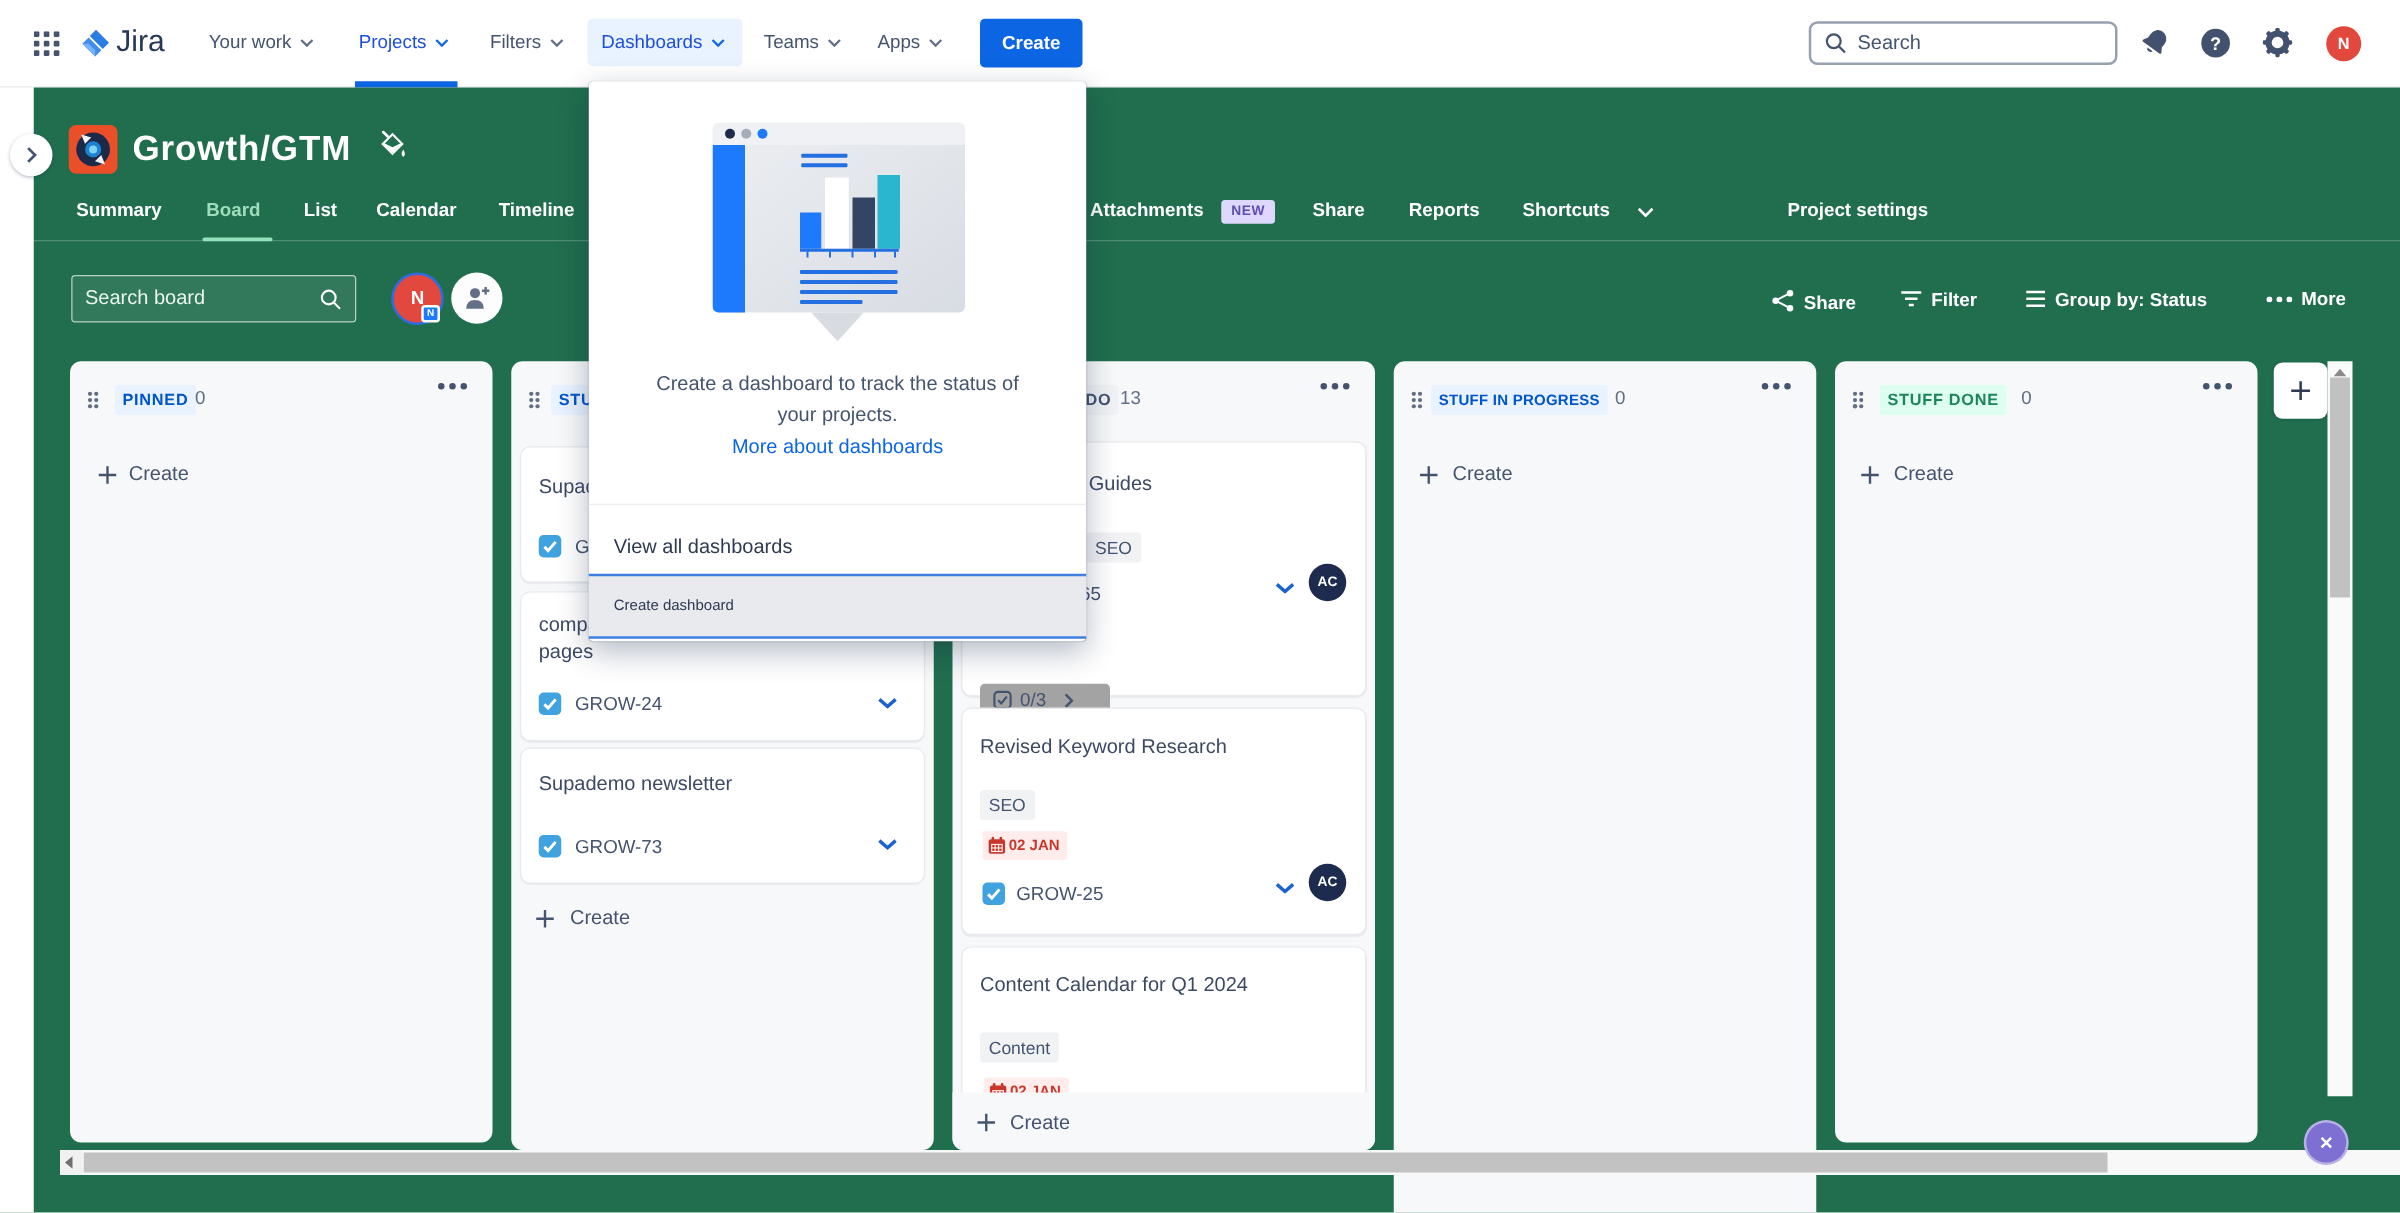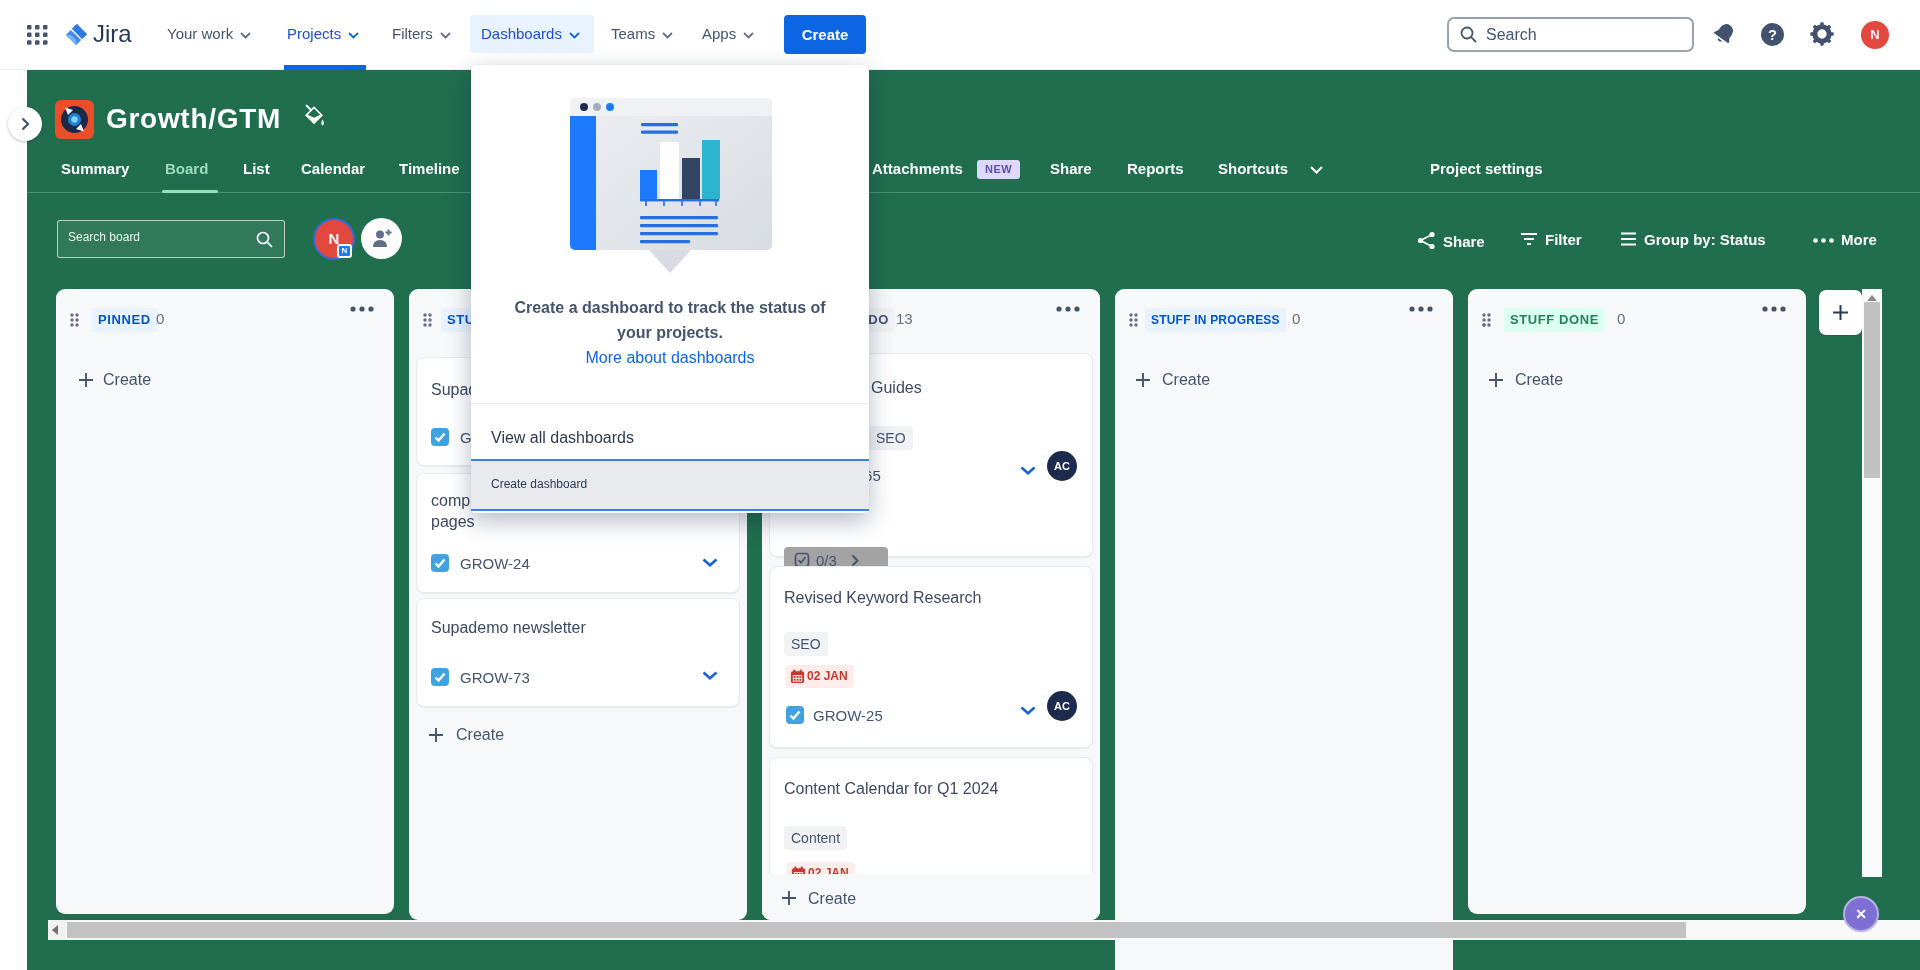--- a/index.html
+++ b/index.html
@@ -21,21 +21,21 @@
 
 #board { position:absolute; left:27px; top:70px; width:1893px; height:900px; background:#216E4E; }
 #projicon { position:absolute; left:55px; top:100px; width:39px; height:39px; border-radius:6px; background:#EB4F2A; }
 #ptitle { position:absolute; left:106px; top:103px; font-size:28px; font-weight:700; color:#fff; letter-spacing:.7px; }
 .tab { position:absolute; top:160px; height:20px; font-size:15px; font-weight:700; color:#fff; white-space:nowrap; }
 .tab.active { color:#9FDCBC; }
 #tabline { position:absolute; left:162px; top:190px; width:56px; height:3px; border-radius:2px; background:#93E2BD; }
 #tabdiv { position:absolute; left:27px; top:192px; width:1893px; height:1px; background:rgba(255,255,255,0.22); }
 #newbadge { position:absolute; left:977px; top:160px; width:43px; height:19px; background:#DFD8FD; border-radius:3px; color:#5E4DB2; font-size:11px; font-weight:700; text-align:center; line-height:19px; letter-spacing:.4px; }
 #bsearch { position:absolute; left:57px; top:220px; width:228px; height:38px; border:1px solid rgba(255,255,255,0.65); border-radius:3px; background:rgba(255,255,255,0.08); }
-#bsearch span { position:absolute; left:10px; top:9px; font-size:12px; color:#EAF6EF; }
+#bsearch span { position:absolute; left:10px; top:9px; font-size:16px; color:#EAF6EF; }
 .toolbtn { position:absolute; top:231px; height:21px; font-size:15px; font-weight:700; color:#fff; white-space:nowrap; }
 
 .col { position:absolute; top:289px; width:338px; background:#F7F8F9; border-radius:9px; }
 .colhead { position:relative; height:54px; }
 .chip { position:absolute; top:19px; height:24px; border-radius:3px; font-size:13px; font-weight:700; letter-spacing:.6px; line-height:24px; padding:0 6px; white-space:nowrap; }
 .chip.blue { background:#E9F2FF; color:#0055CC; }
 .chip.grey { background:#F1F2F4; color:#44546F; }
 .chip.green { background:#DCFFF1; color:#1F845A;text-align:center; }
 .ccount { position:absolute; top:21px; font-size:15px; color:#626F86; }
 .cdots { position:absolute; top:17px; right:20px; }
@@ -43,21 +43,21 @@
 .createrow .ctext { position:absolute; left:47px; top:4px; font-size:16px; font-weight:500; color:#44546F; }
 .card { position:absolute; left:7px; width:324px; background:#fff; border:1px solid #E8EAED; border-radius:8px; box-shadow:0 1px 1px rgba(9,30,66,0.06); }
 .cardtitle { position:absolute; left:14px; font-size:16px; color:#3C4963; line-height:21px; white-space:nowrap; }
 .grow { position:absolute; font-size:15px; color:#44546F; }
 .cb { position:absolute; width:18px; height:18px; border-radius:4px; background:#41A2E0; }
 .lchip { position:absolute; height:24px; border-radius:3px; background:#F1F2F4; color:#44546F; font-size:14px; line-height:24px; padding:0 7px; }
 .datechip { position:absolute; width:68px; height:23px; border-radius:3px; background:#FFECEB; color:#C9372C; font-size:12px; font-weight:700; line-height:23px; }
 .avatarAC { position:absolute; width:30px; height:30px; border-radius:50%; background:#1D2B4E; color:#fff; font-size:11px; font-weight:700; text-align:center; line-height:30px; }
 
 #panel { position:absolute; left:471px; top:65px; width:398px; height:448px; background:#fff; border-radius:4px; box-shadow:0 8px 24px rgba(9,30,66,0.3), 0 0 1px rgba(9,30,66,0.2); }
-#panel .para { position:absolute; left:0; width:398px; text-align:center; font-size:16px; color:#44546F;font-weight:bold; }
+#panel .para { position:absolute; left:0; width:398px; text-align:center; font-size:16px; color:#44546F; }
 #panel .link { position:absolute; left:0; width:398px; text-align:center; font-size:16px; color:#0C66E4; }
 #pdiv { position:absolute; left:0; top:338px; width:398px; height:1px; background:#EBECF0; }
 #pview { position:absolute; left:20px; top:364px; font-size:16px; color:#2E3A52; }
 #pfocus { position:absolute; left:0; top:394px; width:398px; height:52px; background:#E8EAEE; border-top:2px solid #3E7FE0; border-bottom:2px solid #3E7FE0; }
 #pfocus span { position:absolute; left:20px; top:16px; font-size:12px; color:#2E3A52; }
 
 #addcol { position:absolute; left:1819px; top:290px; width:43px; height:45px; background:#fff; border-radius:7px; box-shadow:0 1px 2px rgba(9,30,66,0.2); text-align:center; }
 #vtrack { position:absolute; left:1862px; top:289px; width:20px; height:588px; background:#FAFAFA; }
 #vthumb { position:absolute; left:1864px; top:302px; width:16px; height:176px; background:#C1C1C1; }
 #htrack { position:absolute; left:48px; top:920px; width:1872px; height:20px; background:#F8F8F8; }

